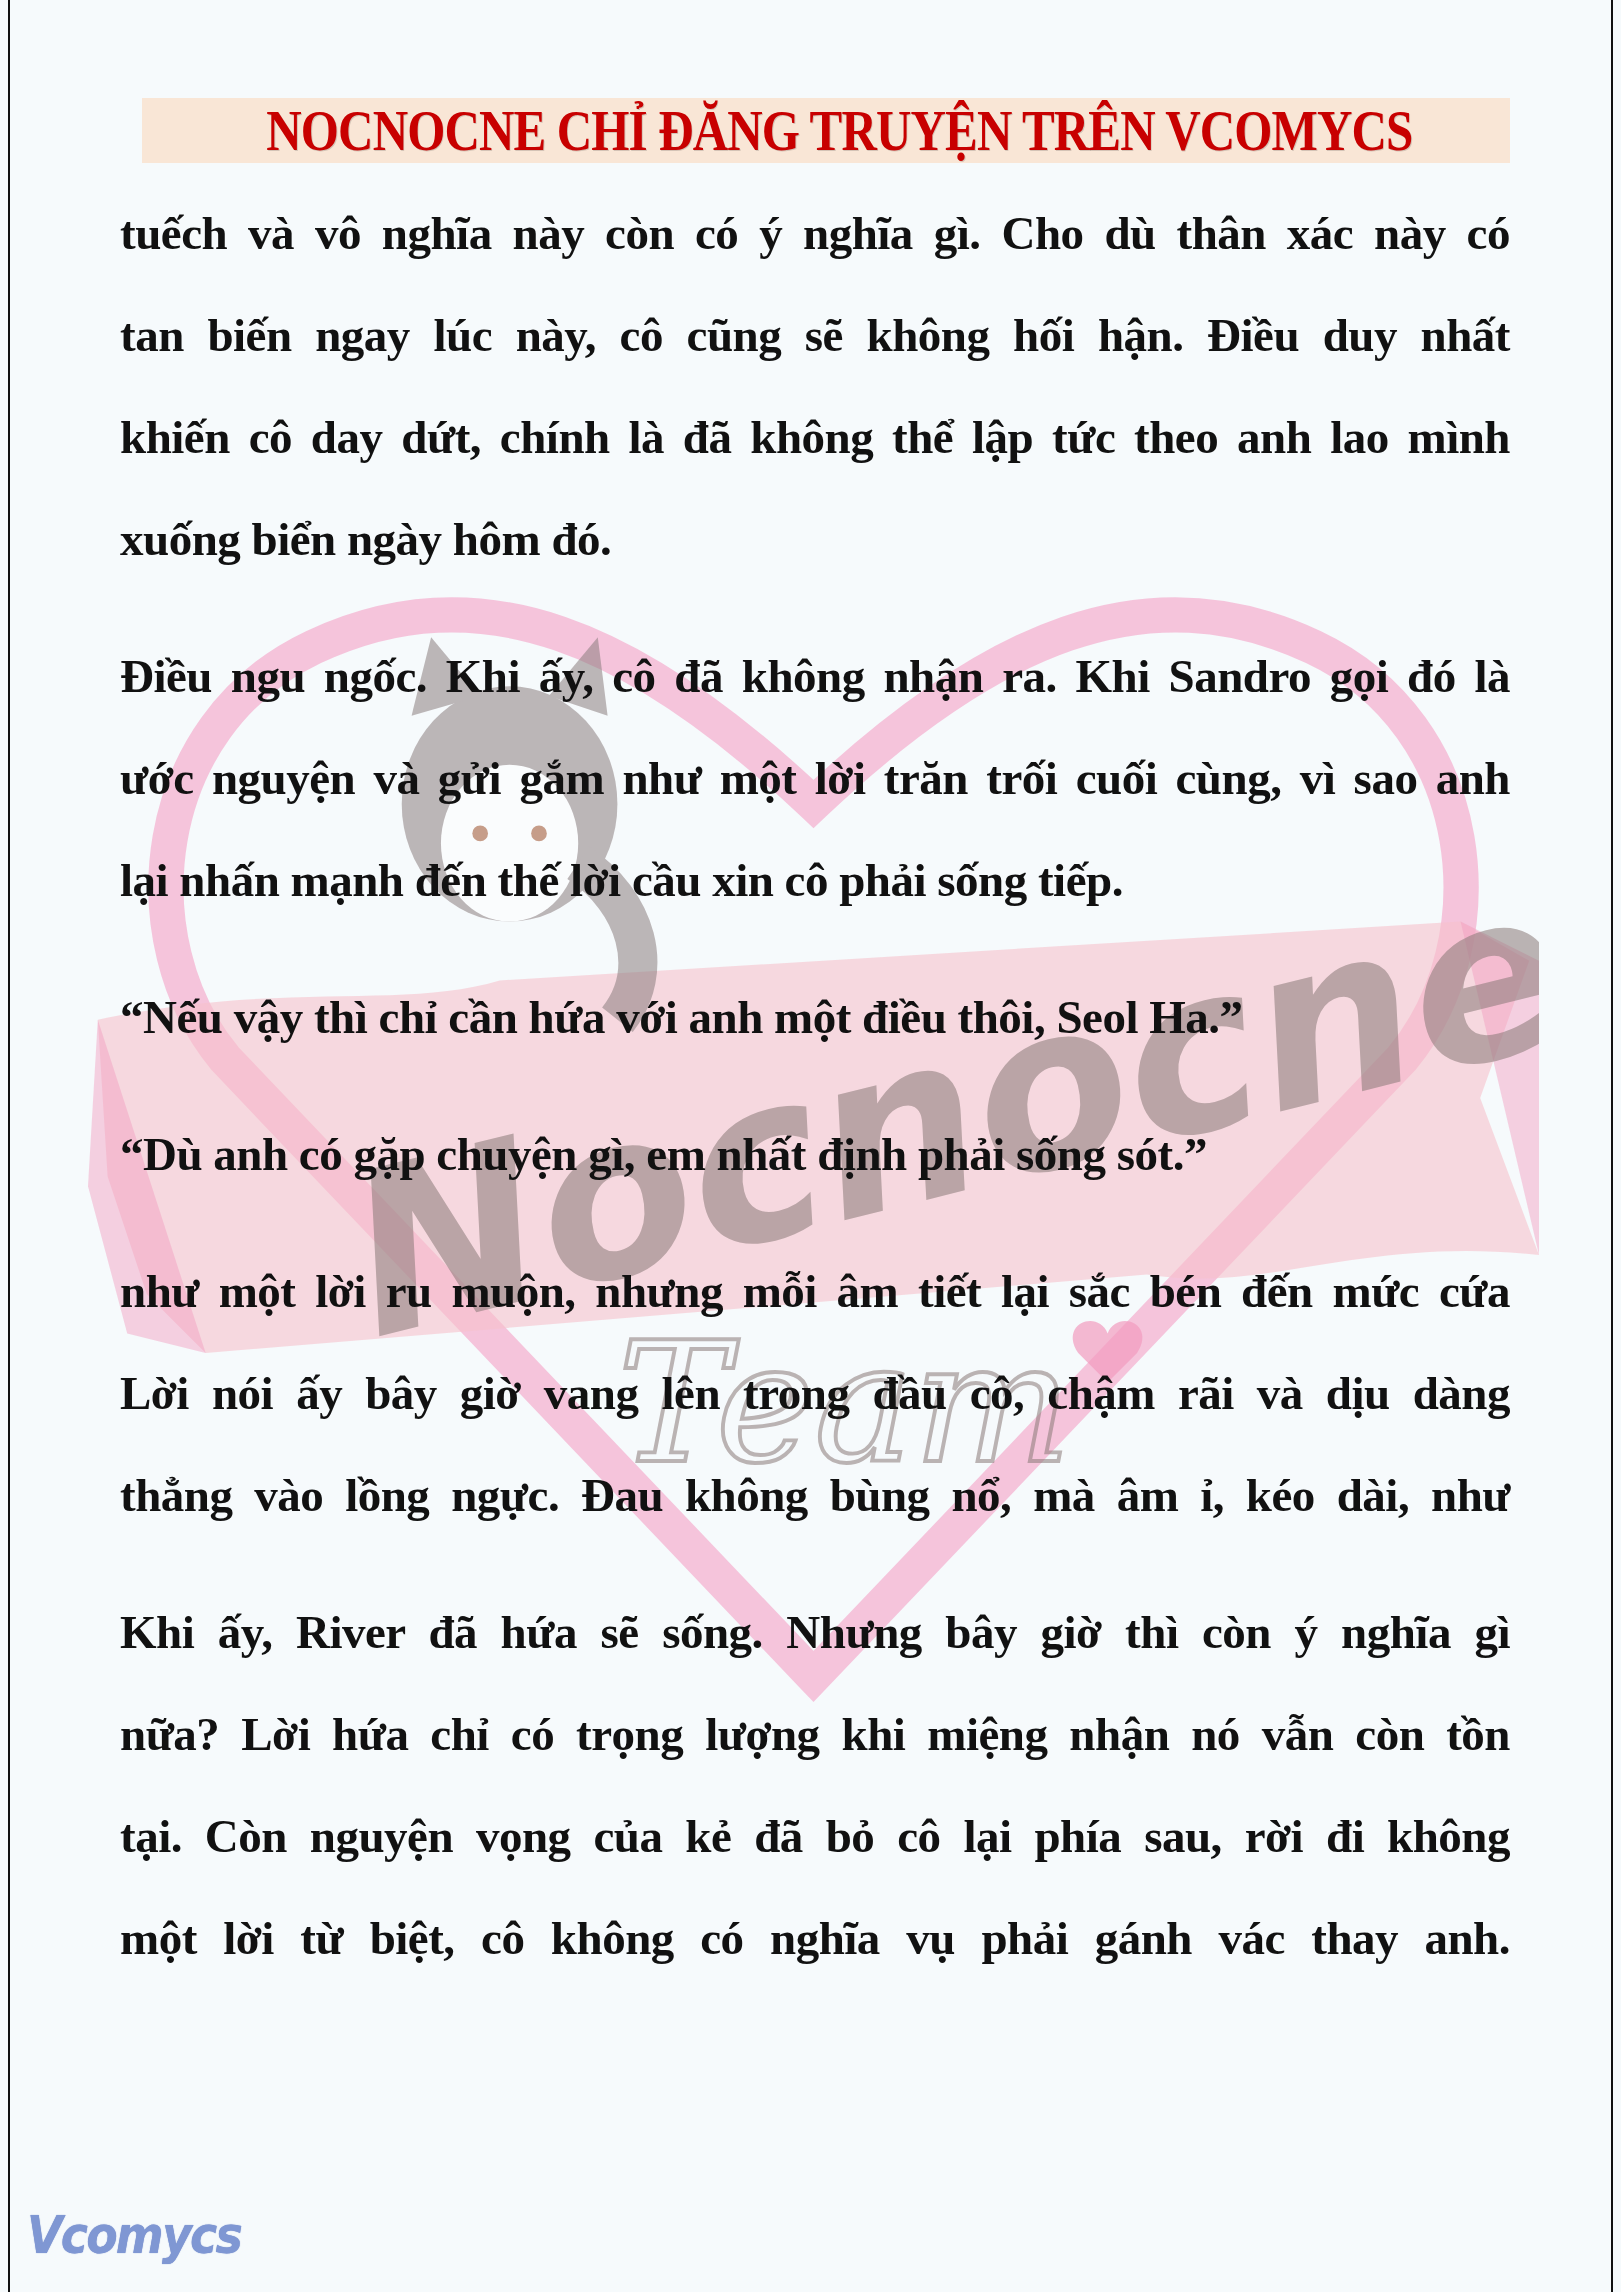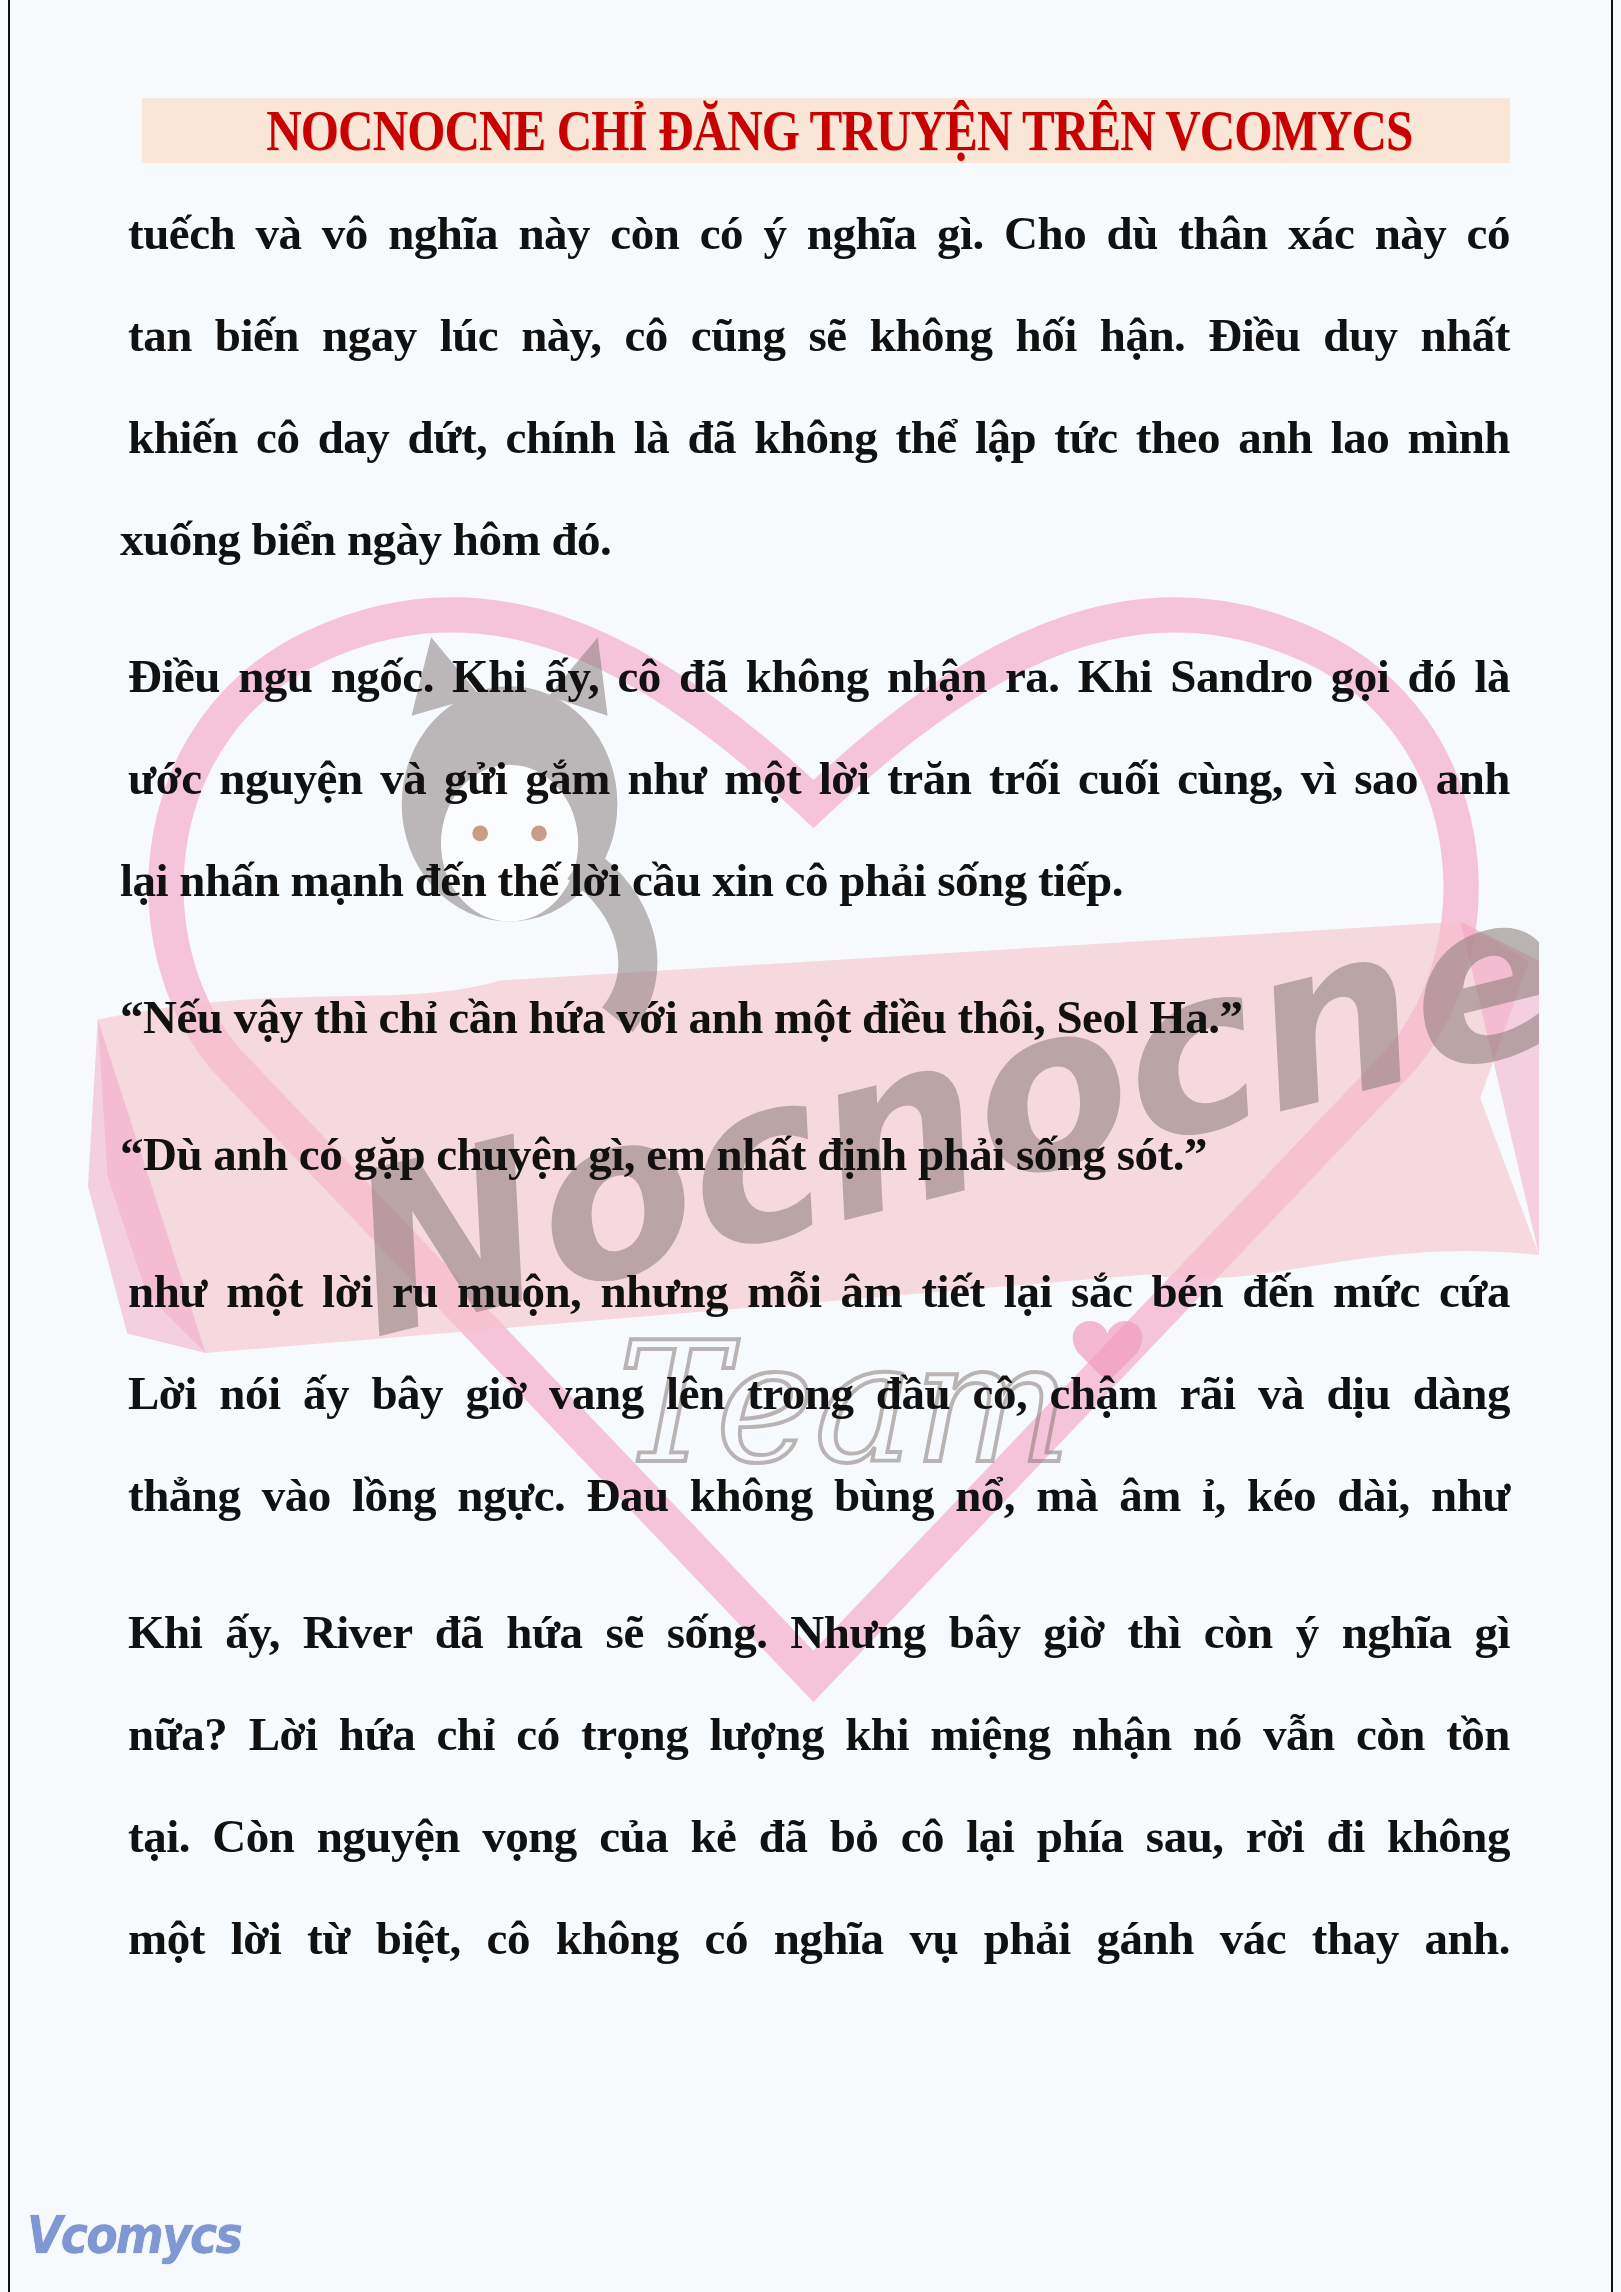--- a/index.html
+++ b/index.html
@@ -58,21 +58,20 @@
       font-size: 47px;
       font-weight: bold;
       color: #111;
       white-space: nowrap;
       transform-origin: left center;
       letter-spacing: -0.5px;
     }
     .line.justify {
       text-align: justify;
       text-align-last: justify;
-      margin-left: 8px;
     }
 
     .logo {
       position: absolute;
       left: 27.4px; top: 2210px;
       font-family: "DejaVu Sans", sans-serif;
       font-weight: bold;
       font-style: italic;
       font-size: 51px;
       color: #7f97d3;

